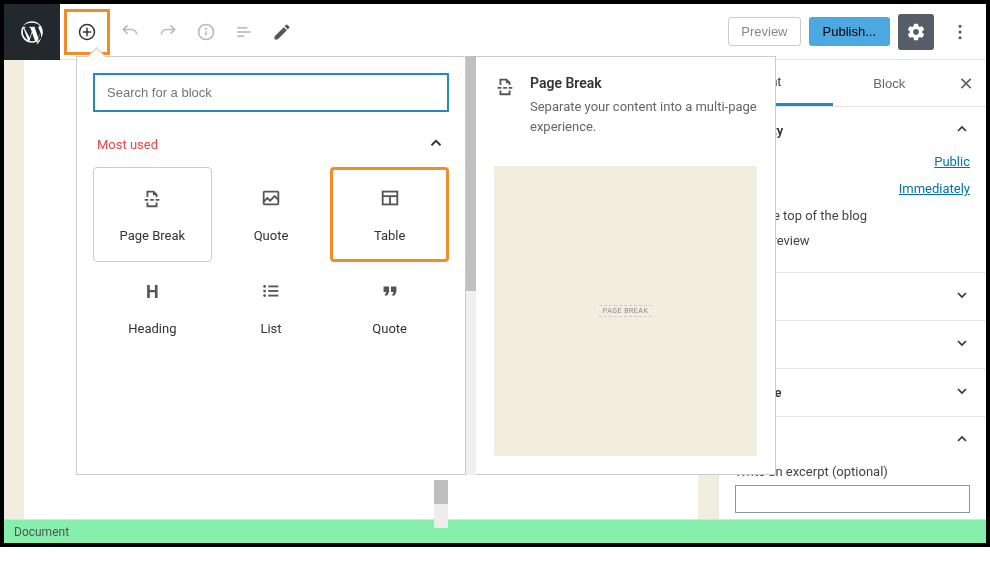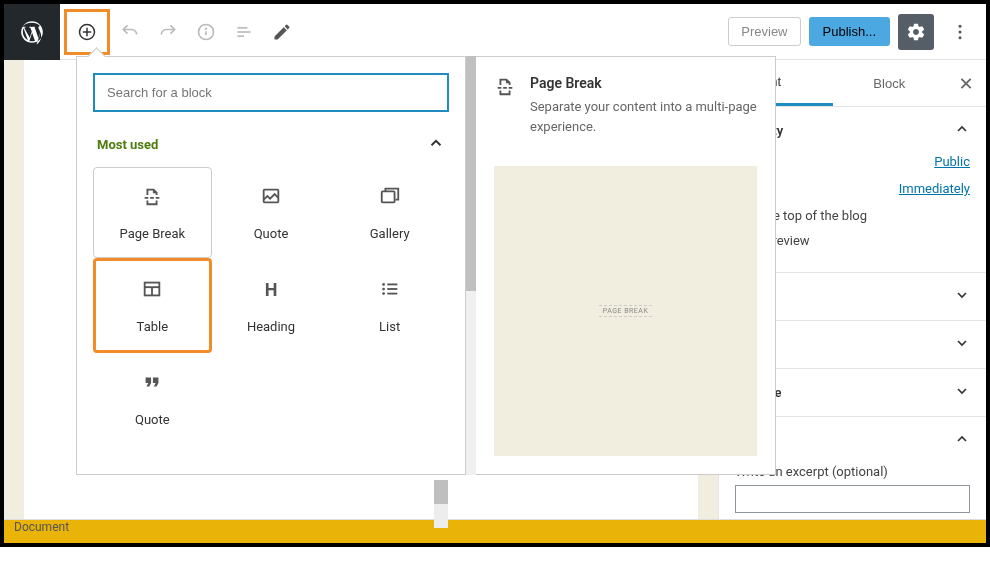--- a/index.html
+++ b/index.html
@@ -25,21 +25,21 @@
     
     .editor-body { position: relative; height: calc(100% - 56px - 24px); display: flex; }
     .canvas-area { flex: 1; background: #f1eddf; position: relative; }
     .canvas-inner { background: #fff; margin: 0 20px; height: 100%; }
     
     .inserter-popover { position: absolute; left: 72px; top: -4px; display: flex; z-index: 10; }
     .inserter-popover::before { content: ''; position: absolute; top: -6px; left: 14px; width: 12px; height: 12px; background: #fff; border-left: 1px solid #ccc; border-top: 1px solid #ccc; transform: rotate(45deg); }
     .inserter-left { width: 390px; background: #fff; border: 1px solid #ccc; padding: 16px; }
     .search-box { width: 100%; border: 2px solid #1e8cbe; padding: 10px 12px; font-size: 13px; outline: none; }
     .section-header { display: flex; align-items: center; justify-content: space-between; margin-top: 22px; margin-bottom: 12px; padding: 0 4px;}
-    .section-header span { font-weight: 700; color: #4d7c0f; text-align: center; }
+    .section-header span { font-weight: 400; color: #ef4444; text-align: center; }
     .blocks-grid { display: grid; grid-template-columns: repeat(3, 1fr); gap: 0; }
     .block-item { display: flex; flex-direction: column; align-items: center; justify-content: center; padding: 16px 8px; cursor: pointer; border: 1px solid transparent; border-radius: 4px; }
     .block-item.selected { border-color: #ccc; }
     .block-item.highlight { border: 3px solid #f28c28; }
     .block-icon { width: 24px; height: 24px; margin-bottom: 18px; display: flex; align-items: center; justify-content: center; color: #555; }
     .block-icon svg { width: 22px; height: 22px; }
     .block-label { font-size: 13px; color: #333; }
     
     .inserter-right { width: 300px; background: #fff; border: 1px solid #ccc; border-left: none; padding: 18px; }
     .preview-header { display: flex; gap: 14px; margin-bottom: 30px; }
@@ -59,21 +59,21 @@
     
     .panel { border-bottom: 1px solid #e2e4e7; }
     .panel-header { display: flex; align-items: center; justify-content: space-between; padding: 14px 16px; cursor: pointer; font-weight: 600; color: #333;}
     .panel-body { padding: 0 16px 14px; font-size: 13px; color: #444; }
     .panel-link { color: #0073aa; text-decoration: underline; display: block; text-align: right; margin-bottom: 12px; }
     .panel-text { margin: 10px 2px; }
     .excerpt-label { font-size: 13px; margin-bottom: 6px; color: #444;}
     .excerpt-box { width: 100%; height: 28px; border: 1px solid #8d96a0; }
     .chevron { display: inline-block; }
     
-    .status-bar { height: 24px; border-top: 1px solid #ddd; display: flex; align-items: flex-start; padding: 0 10px; font-size: 12px; color: #555; background:#eab308;}
+    .status-bar { height: 24px; border-top: 1px solid #ddd; display: flex; align-items: center; padding: 0 10px; font-size: 12px; color: #555; background:#86efac;}
     
     .sb { position:absolute; right: 270px; width: 14px; background:#ededed;}
     .sbt { background:#bfbfbf; width:100%;}
   </style>
 </head>
 <body>
 
 <div class="frame">
   <div class="top-bar">
     <div class="wp-logo">
@@ -169,29 +169,20 @@
             </div>
             <div class="block-item">
               <span class="block-icon">
                   <svg viewBox="0 0 24 24" fill="none" stroke="currentColor" stroke-width="2">
                     <rect x="4" y="5" width="16" height="14" rx="1"></rect>
                     <path d="M4 16l4-4 3 3 5-5 4 4" fill="none"></path>
                   </svg>
                 </span>
               <span class="block-label">Quote</span>
             </div>
-            <div class="block-item">
-              <span class="block-icon">
-                  <svg viewBox="0 0 24 24" fill="none" stroke="currentColor" stroke-width="2">
-                    <rect x="3" y="7" width="14" height="12" rx="1"></rect>
-                    <path d="M7 7V4h14v12h-3"></path>
-                  </svg>
-                </span>
-              <span class="block-label">Gallery</span>
-            </div>
             <div class="block-item highlight">
               <span class="block-icon">
                   <svg viewBox="0 0 24 24" fill="none" stroke="currentColor" stroke-width="2">
                     <rect x="4" y="5" width="16" height="14"></rect>
                     <line x1="4" y1="10" x2="20" y2="10"></line>
                     <line x1="12" y1="10" x2="12" y2="19"></line>
                   </svg>
                 </span>
               <span class="block-label">Table</span>
             </div>

